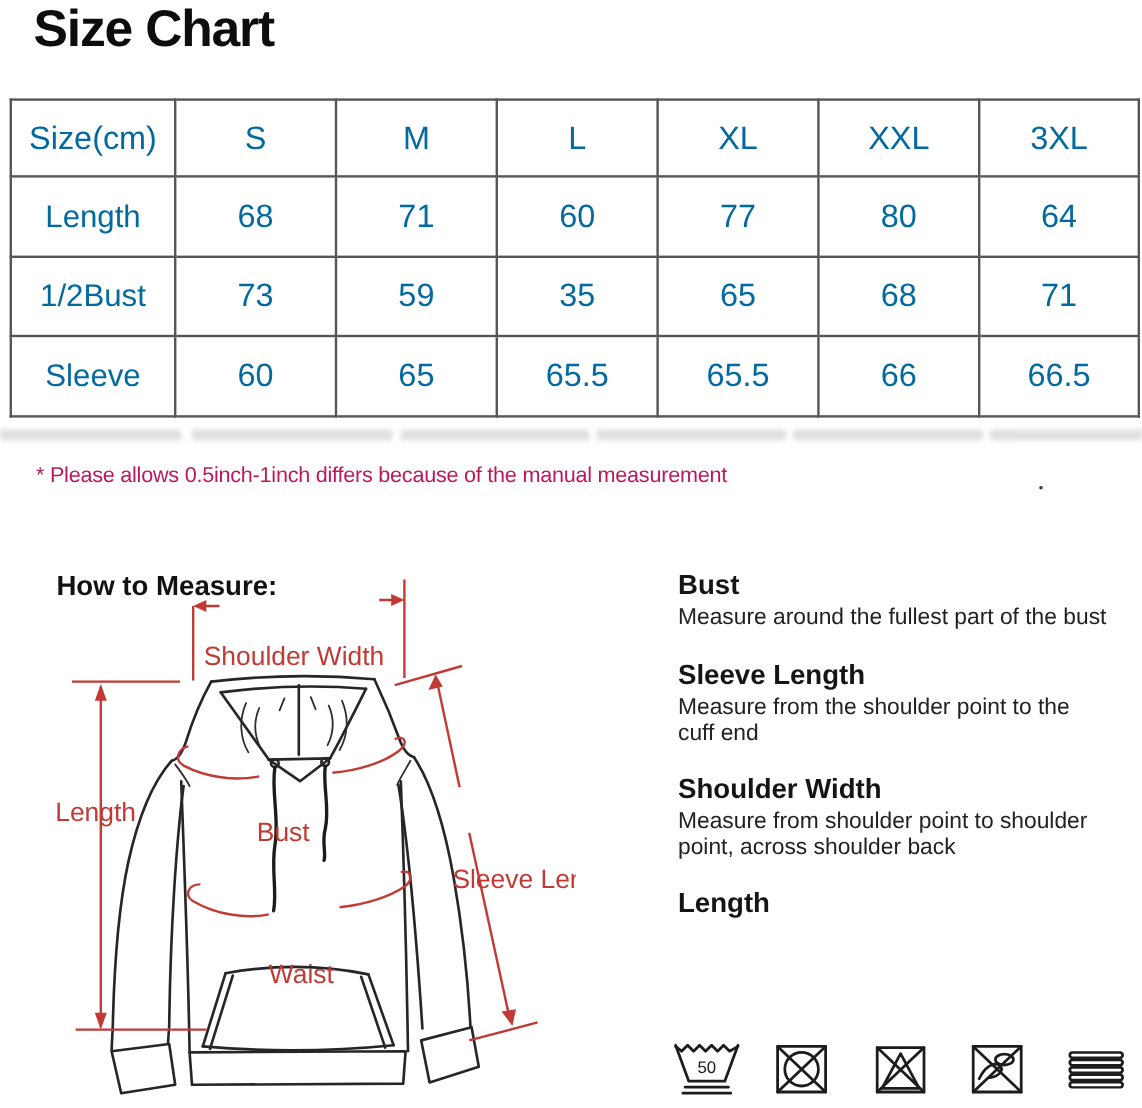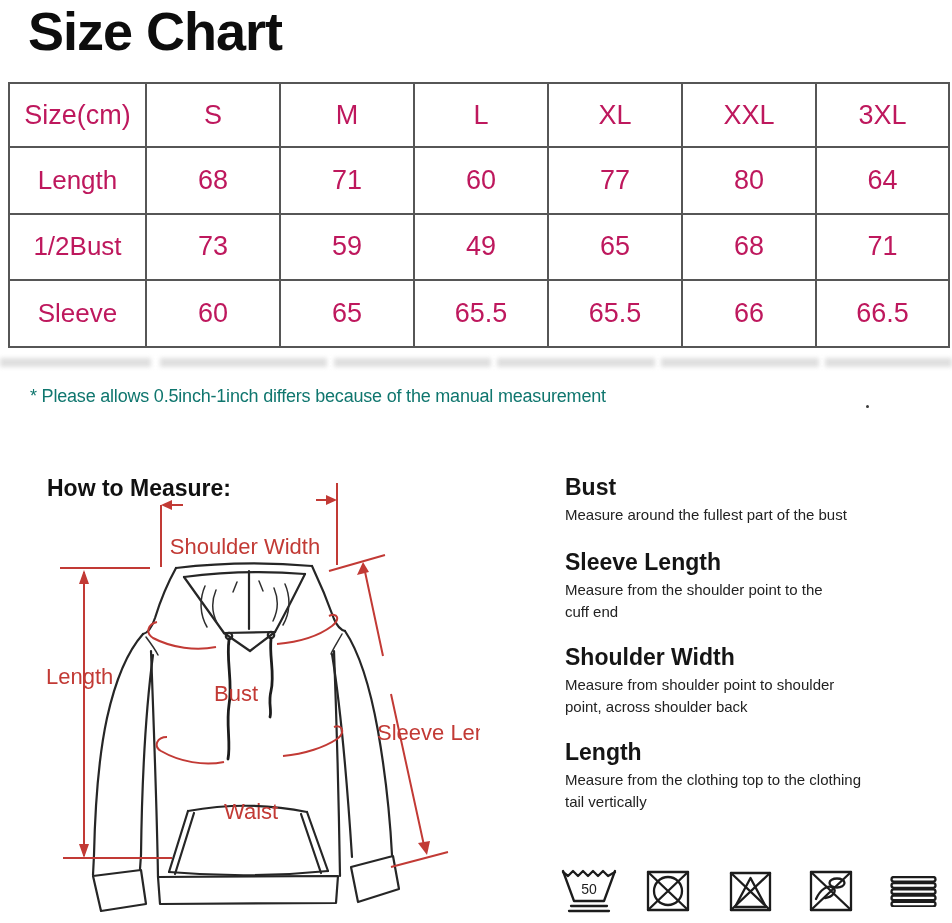--- a/index.html
+++ b/index.html
@@ -8,46 +8,46 @@
     --table-border:#565656;
   }
   *{margin:0;padding:0;box-sizing:border-box;}
   html,body{background:#ffffff;}
   body{
     width:952px;height:923px;position:relative;overflow:hidden;
     font-family:"Liberation Sans", sans-serif;color:var(--ink);
   }
   .abs{position:absolute;}
   .page-title{
-    left:28px;top:0px;font-size:54px;font-weight:900;letter-spacing:-1px;color:#0d0d0d;
+    left:28px;top:0px;font-size:43px;font-weight:900;letter-spacing:-1px;color:#0d0d0d;
   }
   
   table.size-table{
     position:absolute;left:8px;top:82px;width:940px;height:266px;
     border-collapse:collapse;table-layout:fixed;background:#fff;
   }
   table.size-table td{
     border:2px solid var(--table-border);
     text-align:center;vertical-align:middle;
-    font-size:27px;color:#be185d;
+    font-size:27px;color:#0369a1;
   }
   table.size-table tr:first-child td{height:64px;font-size:27px;}
   table.size-table td:first-child{font-size:26px;}
   .strip{position:absolute;height:9px;top:358px;background:#d7d7d7;filter:blur(2px);opacity:.8;}
   .note{
-    left:30px;top:386px;font-size:18px;color:#0f766e;letter-spacing:-0.2px;
+    left:30px;top:386px;font-size:18px;color:#be185d;letter-spacing:-0.2px;
   }
   .dot{left:866px;top:405px;width:3px;height:3px;background:#3b3b3b;border-radius:50%;}
   .htm-heading{
     left:47px;top:475px;font-size:23px;font-weight:bold;color:#111;
   }
   
   .instr{left:565px;width:386px;}
   .instr .term{font-size:23px;font-weight:bold;color:#151515;line-height:27px;}
-  .instr .def{font-size:15px;color:#222;line-height:22px;margin-top:3px;white-space:pre-line;}
+  .instr .def{font-size:19px;color:#222;line-height:22px;margin-top:3px;white-space:pre-line;}
   
   svg .ink{stroke:#262626;fill:none;stroke-width:2.2;stroke-linecap:round;stroke-linejoin:round;}
   svg .ink-thin{stroke:#2e2e2e;fill:none;stroke-width:1.5;stroke-linecap:round;}
   svg .string{stroke:#1c1c1c;fill:none;stroke-width:2.8;stroke-linecap:round;}
   svg .red{stroke:var(--annotation-red);fill:none;stroke-width:2;}
   svg .red-fill{fill:var(--annotation-red);stroke:none;}
   svg .red-text{fill:var(--annotation-red);font-family:"Liberation Sans",sans-serif;font-size:22px;}
   
   svg .care{stroke:#1c1c1c;fill:none;stroke-width:2.3;stroke-linecap:round;stroke-linejoin:round;}
   svg .care-text{fill:#1c1c1c;font-family:"Liberation Sans",sans-serif;font-size:14px;}
@@ -83,21 +83,21 @@
     <td>71</td>
     <td>60</td>
     <td>77</td>
     <td>80</td>
     <td>64</td>
   </tr>
   <tr>
     <td>1/2Bust</td>
     <td>73</td>
     <td>59</td>
-    <td>49</td>
+    <td>35</td>
     <td>65</td>
     <td>68</td>
     <td>71</td>
   </tr>
   <tr>
     <td>Sleeve</td>
     <td>60</td>
     <td>65</td>
     <td>65.5</td>
     <td>65.5</td>
@@ -182,22 +182,20 @@
   <div class="def">Measure from the shoulder point to the
 cuff end</div>
 </div>
 <div class="abs instr" style="top:644px;">
   <div class="term">Shoulder Width</div>
   <div class="def">Measure from shoulder point to shoulder
 point, across shoulder back</div>
 </div>
 <div class="abs instr" style="top:739px;">
   <div class="term">Length</div>
-  <div class="def">Measure from the clothing top to the clothing
-tail vertically</div>
 </div>
 
 <svg class="abs" style="left:558px;top:863px;" width="62" height="52" viewBox="0 0 62 52">
   <path class="care" d="M5,8 L16,38 L46,38 L57,8"></path>
   <path class="care" d="M5,9 L10,13 L15,8 L20,13 L25,8 L30,13 L35,8 L40,13 L45,8 L50,13 L57,9"></path>
   <text class="care-text" x="31" y="31" text-anchor="middle">50</text>
   <path class="care" d="M13,43 L49,43 M11,48 L51,48"></path>
 </svg>
 
 <svg class="abs" style="left:646px;top:870px;" width="44" height="42" viewBox="0 0 44 42">

